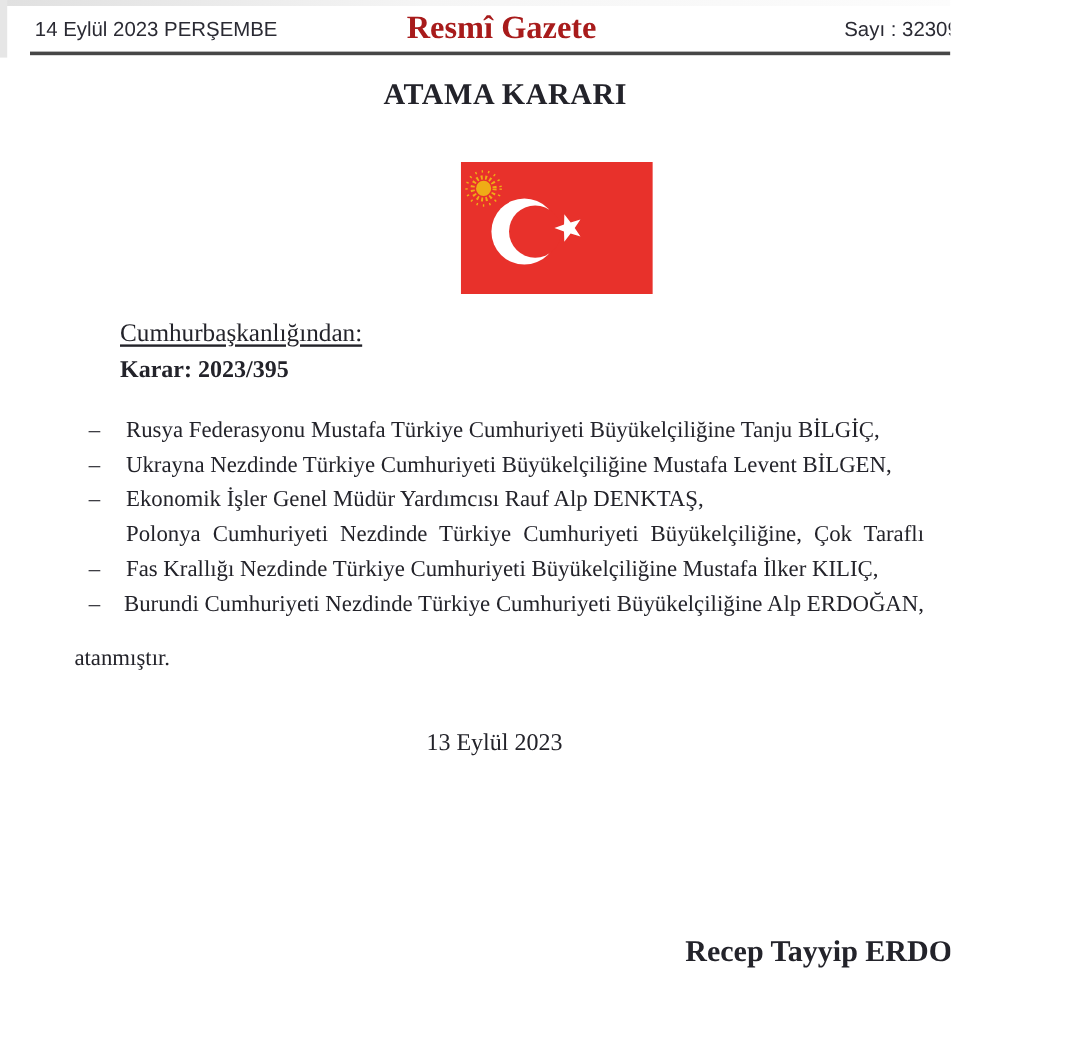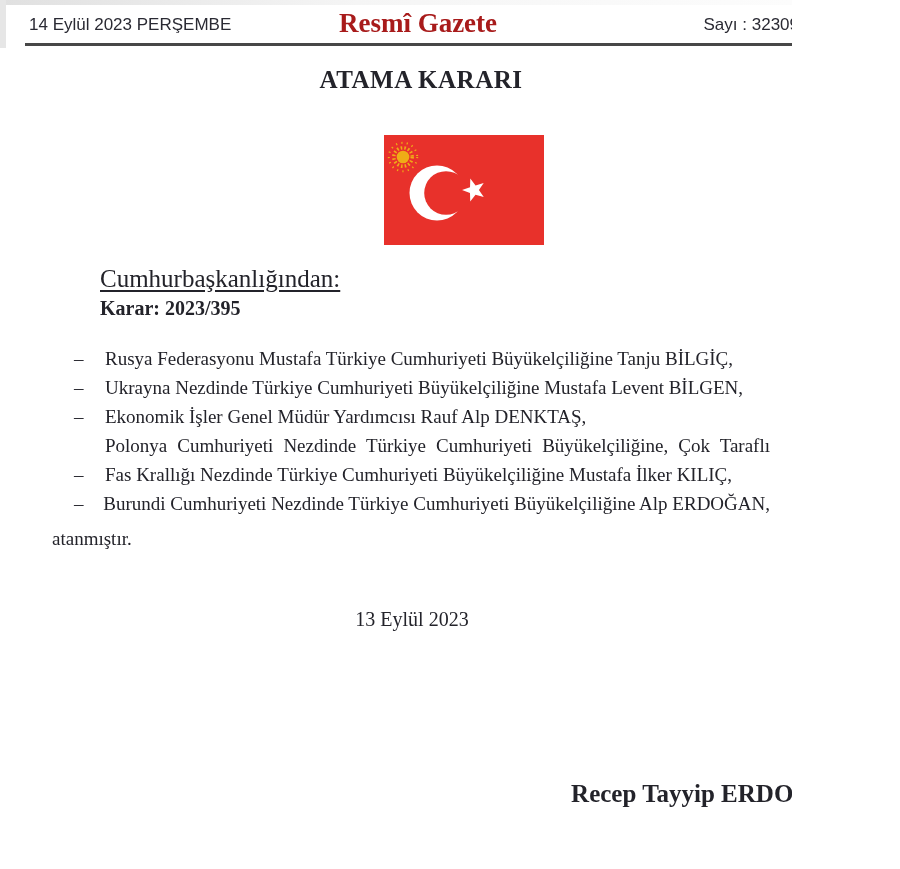--- a/index.html
+++ b/index.html
@@ -20,33 +20,33 @@
     font-size:27px;font-weight:bold;transform:translateX(22px);}
   .mh-issue{position:absolute;right:-7px;top:15px;
     font-family:"Liberation Sans",sans-serif;font-size:17px;color:#2a2a33;white-space:nowrap;}
   .mh-rule{position:absolute;left:25px;right:0;top:43px;height:3px;background:#474747;}
 
   .doc-title{position:absolute;left:0;top:66px;width:100%;text-align:center;
     font-size:25px;font-weight:bold;letter-spacing:.5px;transform:translateX(25px);}
 
   .flag-wrap{position:absolute;left:384px;top:135px;width:160px;height:110px;}
 
-  .from-line{position:absolute;left:100px;top:265px;font-size:25px;
+  .from-line{position:absolute;left:100px;top:265px;font-size:21px;
     text-decoration:underline;text-underline-offset:3px;}
   .decree-no{position:absolute;left:100px;top:297px;font-size:20px;font-weight:bold;}
 
   .body-text{position:absolute;left:46px;right:22px;top:344px;
     font-size:19px;line-height:29px;}
   .intro{margin:0;}
   .item{display:flex;}
   .item .dash{width:59px;padding-left:28px;box-sizing:border-box;}
   .item .txt{flex:1;}
   .txt .line{white-space:nowrap;}
   .txt .line.jf{white-space:normal;text-align:justify;text-align-last:justify;}
-  .closing{margin:6px;}
+  .closing{margin:16px;}
 
   .decree-date{position:absolute;left:0;top:608px;width:100%;text-align:center;
     font-size:20px;transform:translateX(16px);}
 
   .signature{position:absolute;left:570px;top:748px;width:280px;text-align:center;}
   .sig-name{font-size:25px;font-weight:bold;white-space:nowrap;margin-top:32px;}
   .sig-title{font-size:19px;margin-top:19px;letter-spacing:1px;}
 </style>
 </head>
 <body>

